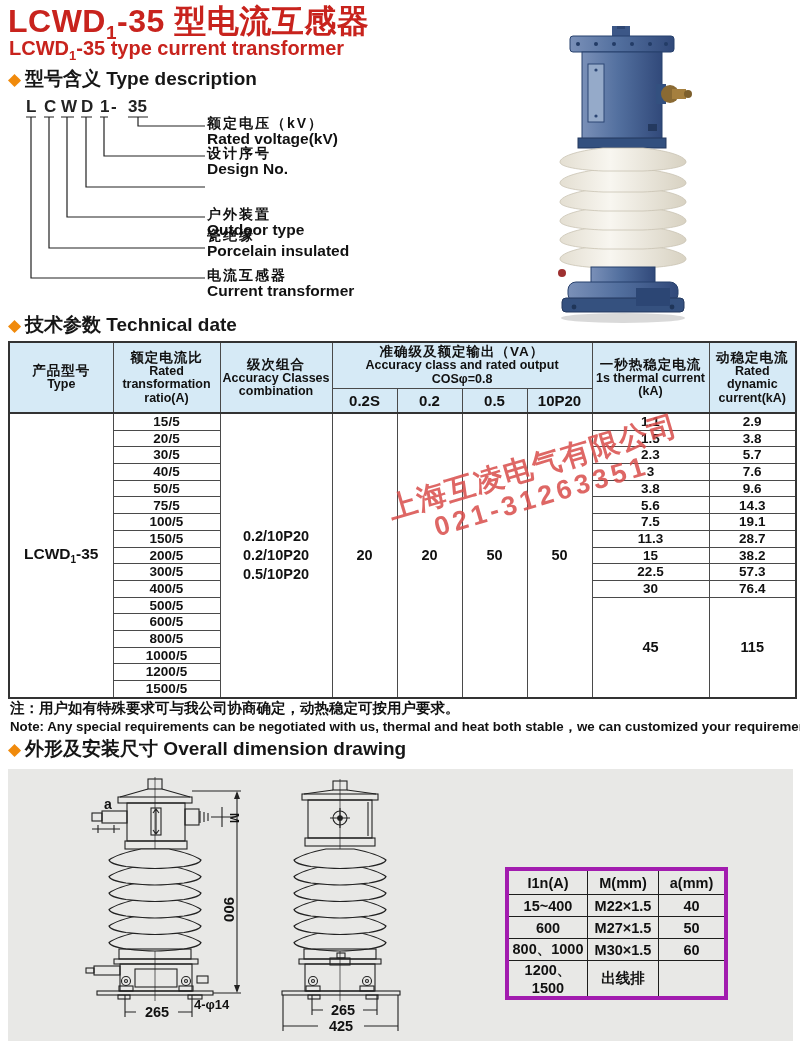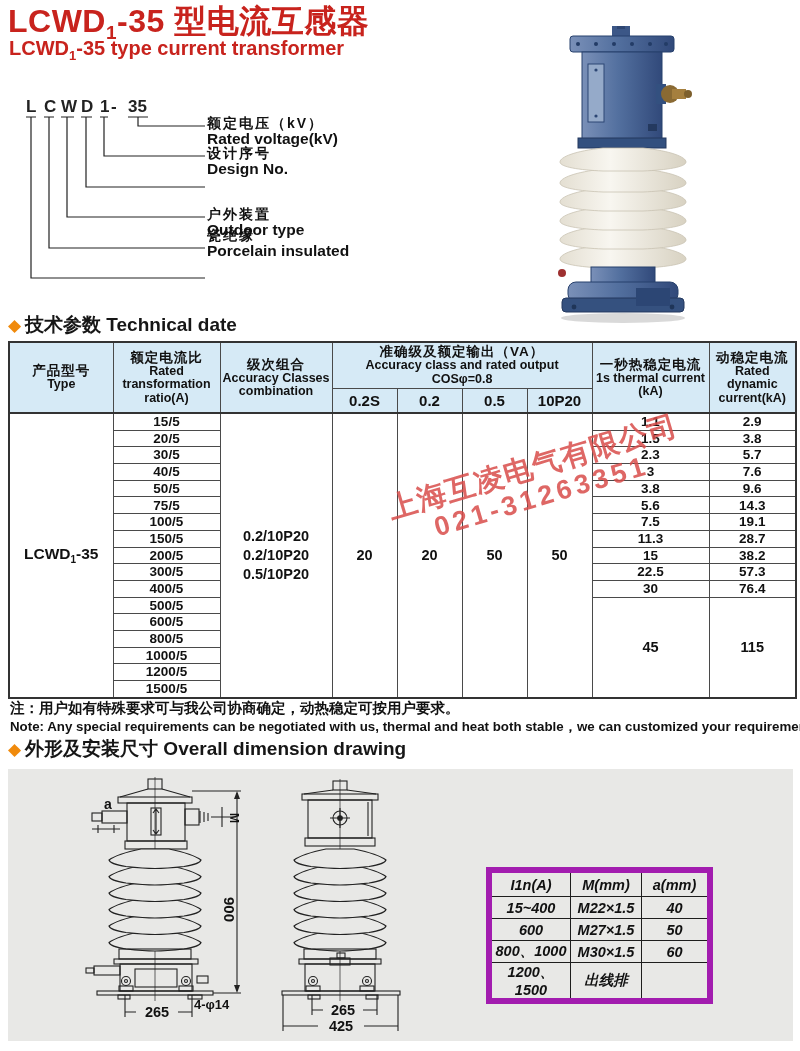--- a/index.html
+++ b/index.html
@@ -52,35 +52,36 @@
   .watermark .w1 { font-size:29px; letter-spacing:1px; line-height:31px; }
   .watermark .w2 { font-size:27px; letter-spacing:4px; line-height:30px; }
 
   
   .note-cn { position:absolute; left:10px; top:699px; font-size:14.5px; font-weight:bold; color:#111; white-space:nowrap; }
   .note-en { position:absolute; left:10px; top:718px; font-size:13.3px; font-weight:bold; color:#111; white-space:nowrap; }
 
   
   .panel { position:absolute; left:8px; top:769px; width:785px; height:272px; background:#e8e8e6; }
   .panel svg { position:absolute; left:0; top:0; }
-  .dim-table { position:absolute; left:478px; top:98px; border-collapse:collapse; table-layout:fixed; border:6px solid #a21caf;font-style:italic; }
+  .dim-table { position:absolute; left:497px; top:98px; border-collapse:collapse; table-layout:fixed; border:4px solid #a21caf; }
   .dim-table th, .dim-table td { border:1.6px solid #1d1d1d; font-weight:bold; color:#111; text-align:center; padding:0; }
   .dim-table th { width:78px; height:23px; font-size:14.5px; }
   .dim-table th + th { width:70px; } .dim-table th + th + th { width:65px; }
   .dim-table td { height:21px; font-size:14.5px; }
   svg text { font-family:"Liberation Sans","DejaVu Sans",sans-serif; }
 </style>
 </head>
 <body>
 
 <div class="page">
 
   <div class="title"><span>LCWD</span><sub>1</sub><span>-35 型电流互感器</span></div>
   <div class="subtitle"><span>LCWD</span><sub>1</sub><span>-35 type current transformer</span></div>
 
+  <div class="sec sec1"><span class="diamond">◆</span><span>型号含义 Type description</span></div>
 
   <span class="letter" style="left:26px">L</span>
   <span class="letter" style="left:44px">C</span>
   <span class="letter" style="left:61px">W</span>
   <span class="letter" style="left:81px">D</span>
   <span class="letter" style="left:100px">1</span>
   <span class="letter" style="left:111px">-</span>
   <span class="letter" style="left:128px">35</span>
 
   <svg class="diagram-svg" viewBox="0 0 560 320">
@@ -103,20 +104,24 @@
       <span class="cn">设计序号</span>
       <span class="en">Design No.</span>
     </div>
   <div class="tlabel tl3">
       <span class="cn">户外装置</span>
       <span class="en">Outdoor type</span>
     </div>
   <div class="tlabel tl4">
       <span class="cn">瓷绝缘</span>
       <span class="en">Porcelain insulated</span>
+    </div>
+  <div class="tlabel tl5">
+      <span class="cn">电流互感器</span>
+      <span class="en">Current transformer</span>
     </div>
 
   <svg class="photo" width="150" height="300" viewBox="0 0 150 300">
     <defs>
       <linearGradient id="gBlue" x1="0" y1="0" x2="1" y2="0">
         <stop offset="0" stop-color="#7a90b8"></stop>
           <stop offset="0.45" stop-color="#53709f"></stop>
           <stop offset="1" stop-color="#31497a"></stop>
       </linearGradient>
       <linearGradient id="gPorc" x1="0" y1="0" x2="1" y2="0">

